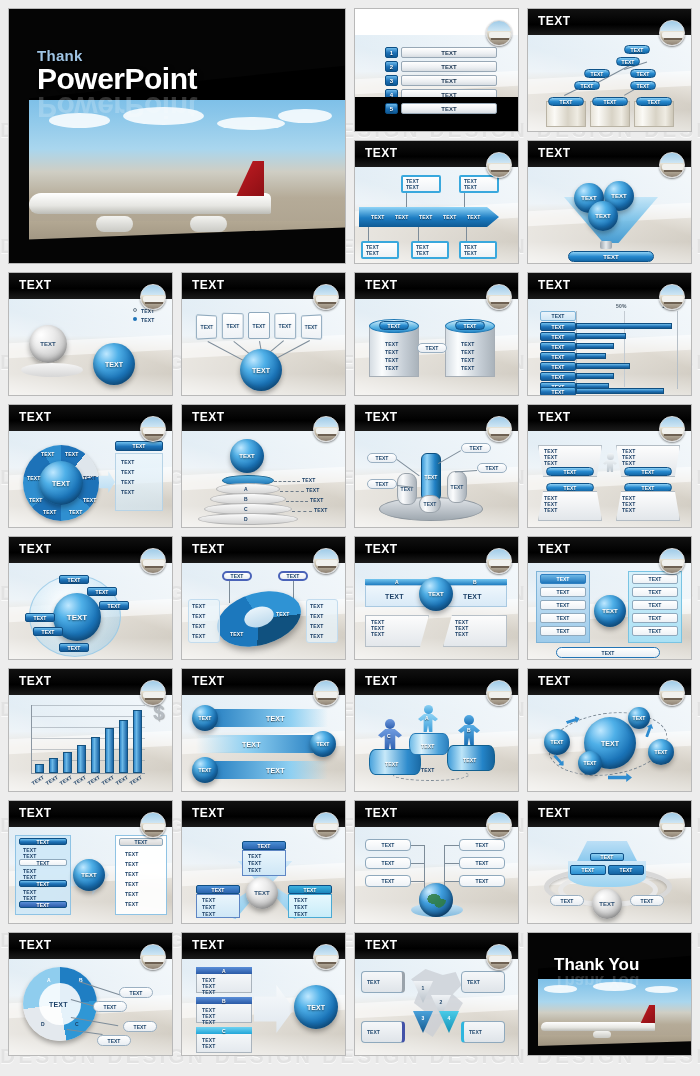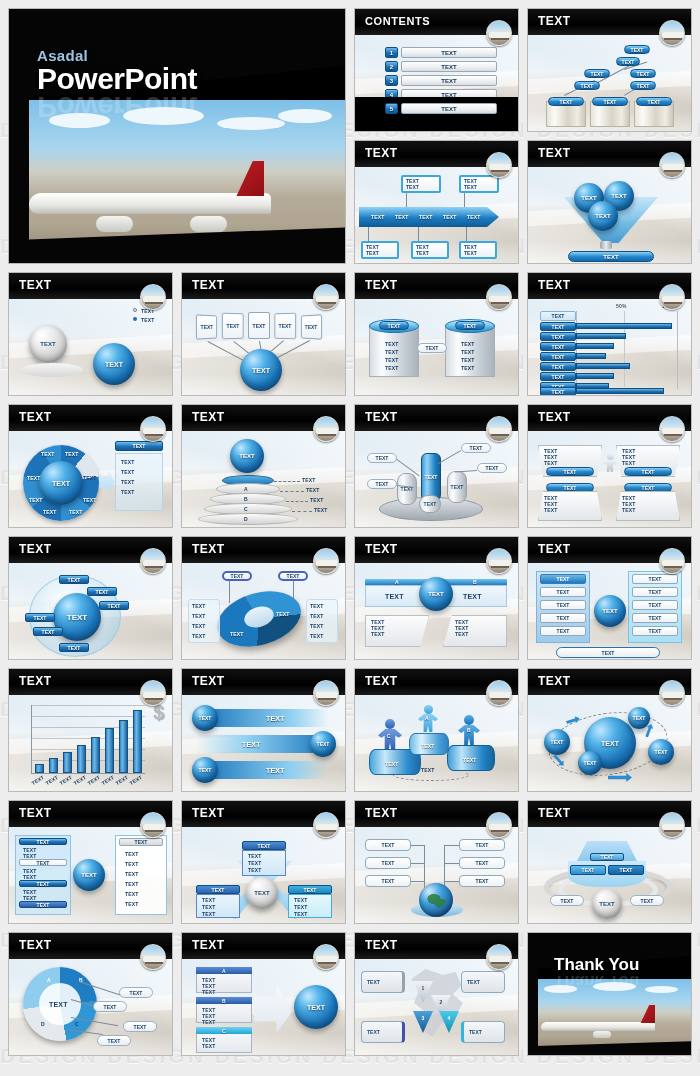--- a/index.html
+++ b/index.html
@@ -258,33 +258,30 @@
         <div class="ts-ground"></div>
         <div class="ts-plane-body"></div>
         <div class="ts-tail"></div>
         <div class="ts-engine" style="left:26%"></div>
         <div class="ts-engine" style="left:54%"></div>
       </div>
       <div class="ts-mask-top"></div>
       <div class="ts-mask-bottom"></div>
       <div class="ts-mask-left"></div>
       <div class="ts-brand">
-        <div class="ts-sub">Asadal</div>
+        <div class="ts-sub">Thank</div>
         <div class="ts-main">PowerPoint</div>
         <div class="ts-refl">PowerPoint</div>
       </div>
     </div>
 
     <div class="quad">
       <div class="row">
 
         <div class="slide">
-          <div class="titlebar">
-            <div class="c-title">CONTENTS</div>
-          </div>
           <div class="badge"></div>
           <div class="body">
             <div class="c-num" style="left:30px;top:12px">1</div>
             <div class="c-bar" style="left:46px;top:12px;width:96px">TEXT</div>
             <div class="c-num" style="left:30px;top:26px">2</div>
             <div class="c-bar" style="left:46px;top:26px;width:96px">TEXT</div>
             <div class="c-num" style="left:30px;top:40px">3</div>
             <div class="c-bar" style="left:46px;top:40px;width:96px">TEXT</div>
             <div class="c-num" style="left:30px;top:54px">4</div>
             <div class="c-bar" style="left:46px;top:54px;width:96px">TEXT</div>

